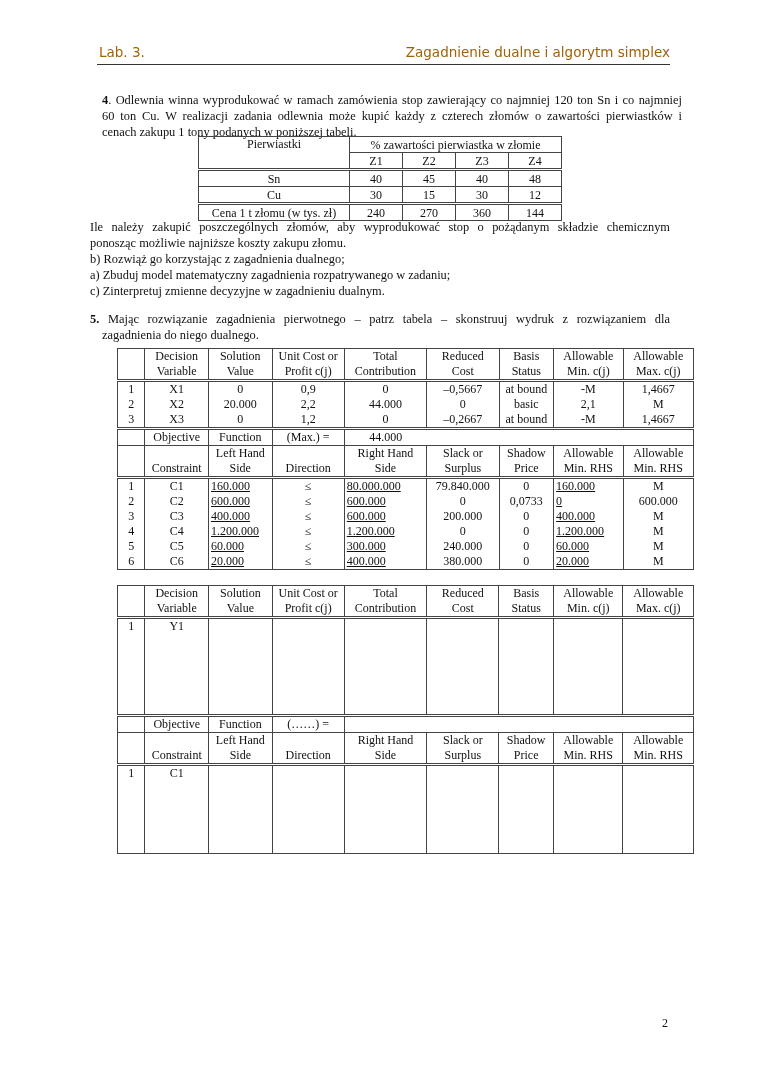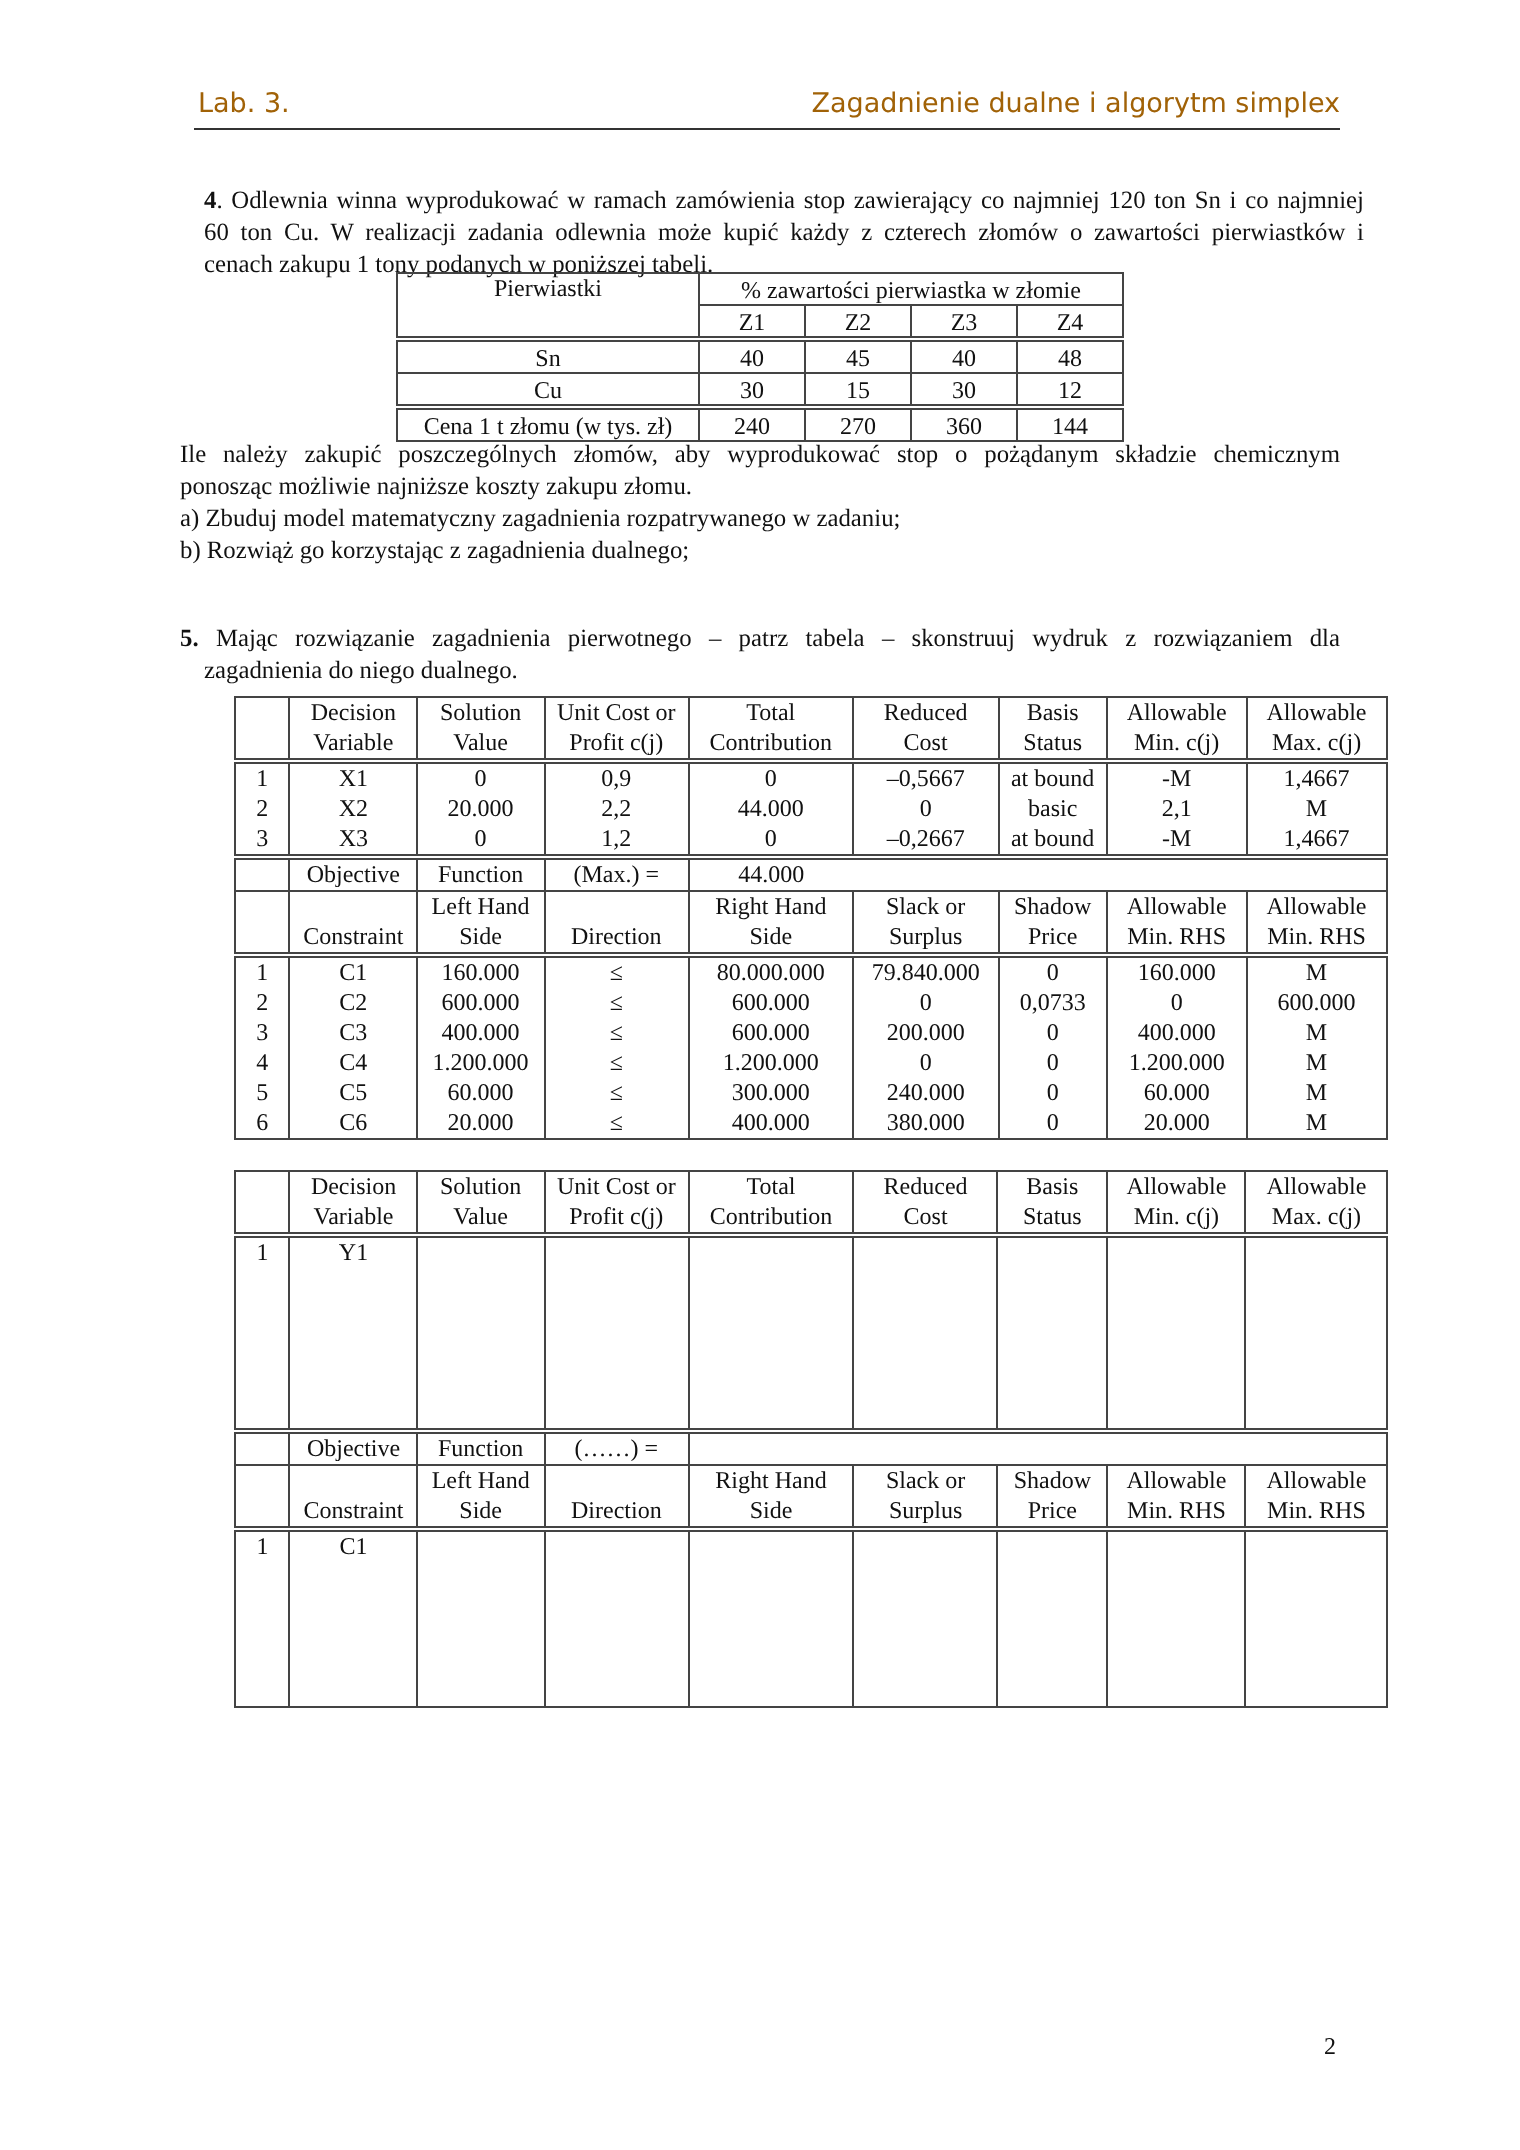--- a/index.html
+++ b/index.html
@@ -11,21 +11,21 @@
   .para { position: absolute; left: 90px; width: 580px; font-size: 12.4px; line-height: 16px; text-align: justify; }
   .para b { font-weight: bold; }
   .line { white-space: nowrap; }
   .justify-line { text-align: justify; text-align-last: justify; }
   table { border-collapse: collapse; font-family: "Liberation Serif", serif; }
   .t1 { position: absolute; left: 198px; top: 136px; width: 364px; font-size: 12px; }
   .t1 td { border: 1px solid #444; text-align: center; height: 15px; padding: 0; line-height: 14px; }
   .t1 tr.dbl-top td { border-top: 3px double #444; }
   .t2 { position: absolute; left: 117px; width: 577px; font-size: 12px; border: 1.5px solid #444; }
   .t2 td { border-left: 1px solid #444; border-right: 1px solid #444; text-align: center; padding: 0 2px; line-height: 15px; vertical-align: top; }
-  .t2 td.r { text-align: center; }
+  .t2 td.r { text-align: left; text-decoration: underline; }
   .t2 tr.hdr td { border-bottom: 3px double #444; margin-top: 32px; }
   .t2 tr.sep td { border-top: 3px double #444; border-bottom: 1px solid #444; }
   .t2 td.noright { border-right: none; }
   .t2 td.noleft { border-left: none; }
   .t2 td.tall { height: 95px; }
   .t2 td.tall2 { height: 87px; }
   .pageno { position: absolute; left: 662px; top: 1016px; font-size: 12px; }
 </style>
 </head>
 <body>
@@ -75,22 +75,23 @@
       <td>270</td>
       <td>360</td>
       <td>144</td>
     </tr>
   </tbody>
     </table>
 
   <div class="para" style="top:219px;">
     <div class="justify-line">Ile należy zakupić poszczególnych złomów, aby wyprodukować stop o pożądanym składzie chemicznym</div>
     <div>ponosząc możliwie najniższe koszty zakupu złomu.</div>
+    <div>b) Rozwiąż go korzystając z zagadnienia dualnego;</div>
     <div>a) Zbuduj model matematyczny zagadnienia rozpatrywanego w zadaniu;</div>
-    <div>b) Rozwiąż go korzystając z zagadnienia dualnego;</div>
+    <div>c) Zinterpretuj zmienne decyzyjne w zagadnieniu dualnym.</div>
   </div>
 
   <div class="para" style="top:311px;">
     <div class="justify-line"><b>5.</b> <span>Mając rozwiązanie zagadnienia pierwotnego – patrz tabela – skonstruuj wydruk z rozwiązaniem dla</span></div>
     <div style="padding-left:12px;">zagadnienia do niego dualnego.</div>
   </div>
 
   <table class="t2" style="top:348px;">
     <colgroup>
       <col style="width:28px">

